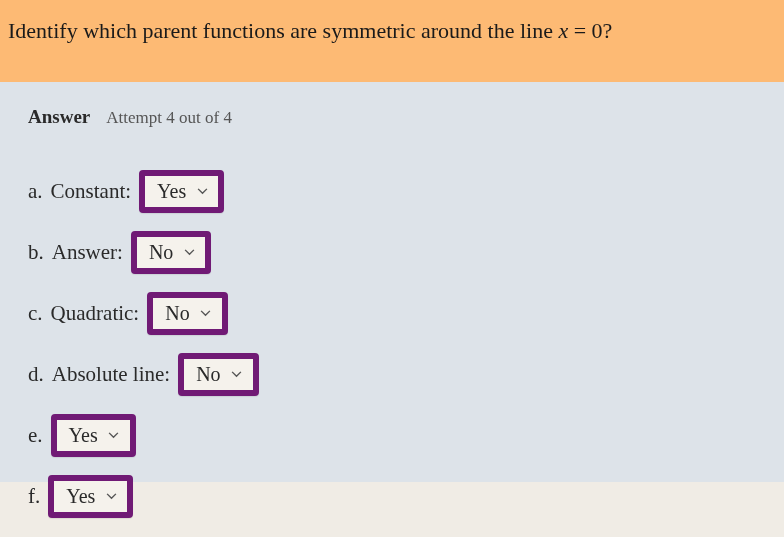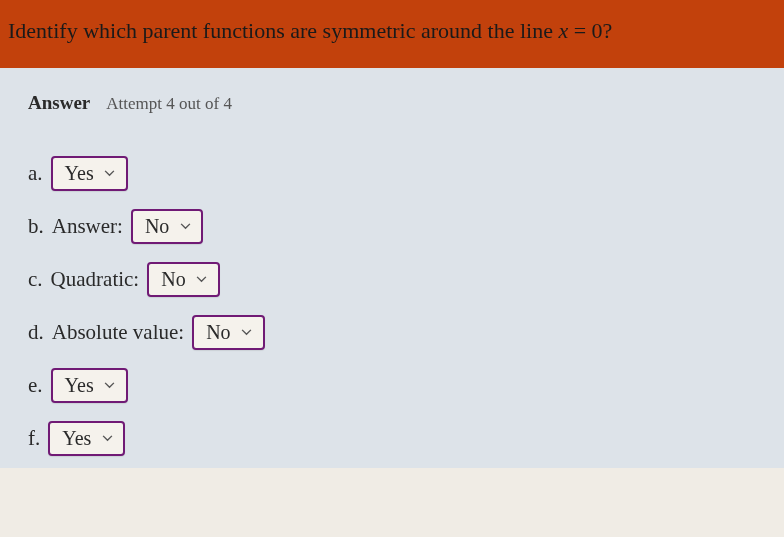--- a/index.html
+++ b/index.html
@@ -8,22 +8,22 @@
   box-sizing: border-box;
 }
 body {
   width: 784px;
   height: 537px;
   font-family: Georgia, 'Times New Roman', serif;
   background: #f0ece5;
   overflow: hidden;
 }
 .question-area {
-  padding: 18px 8px 24px 8px;
-  background: #c2410c;
+  padding: 18px 8px 38px 8px;
+  background: #fdba74;
 }
 .question-text {
   font-size: 22px;
   color: #1a1a1a;
   font-weight: normal;
 }
 .math-var {
   font-style: italic;
   font-family: 'Times New Roman', serif;
 }
@@ -56,21 +56,21 @@
   font-size: 21px;
   color: #2a2a2a;
 }
 .item-label {
   margin-right: 8px;
 }
 .dropdown {
   display: inline-flex;
   align-items: center;
   background: #f5f2ec;
-  border: 2px solid #701a75;
+  border: 6px solid #701a75;
   border-radius: 4px;
   padding: 4px 10px 4px 12px;
   font-size: 20px;
   color: #2a2a2a;
   cursor: pointer;
   box-shadow: 0 1px 1px rgba(0,0,0,0.08);
   font-family: Georgia, 'Times New Roman', serif;
 }
 .dropdown .value {
   margin-right: 10px;
@@ -102,20 +102,21 @@
 <div class="answer-panel">
   <div class="answer-header">
     <span class="answer-label">Answer</span>
     <span class="attempt-text">Attempt 4 out of 4</span>
   </div>
 
   <div class="items">
 
     <div class="item-row">
       <span class="item-label">a.</span>
+      <span class="item-label">Constant:</span>
       <div class="dropdown">
         <span class="value">Yes</span>
         <span class="chevron">
           <svg viewBox="0 0 12 8">
               <path d="M1 1 L6 6 L11 1"></path>
             </svg>
         </span>
       </div>
     </div>
 
@@ -140,21 +141,21 @@
         <span class="chevron">
           <svg viewBox="0 0 12 8">
               <path d="M1 1 L6 6 L11 1"></path>
             </svg>
         </span>
       </div>
     </div>
 
     <div class="item-row">
       <span class="item-label">d.</span>
-      <span class="item-label">Absolute value:</span>
+      <span class="item-label">Absolute line:</span>
       <div class="dropdown">
         <span class="value">No</span>
         <span class="chevron">
           <svg viewBox="0 0 12 8">
               <path d="M1 1 L6 6 L11 1"></path>
             </svg>
         </span>
       </div>
     </div>
 

